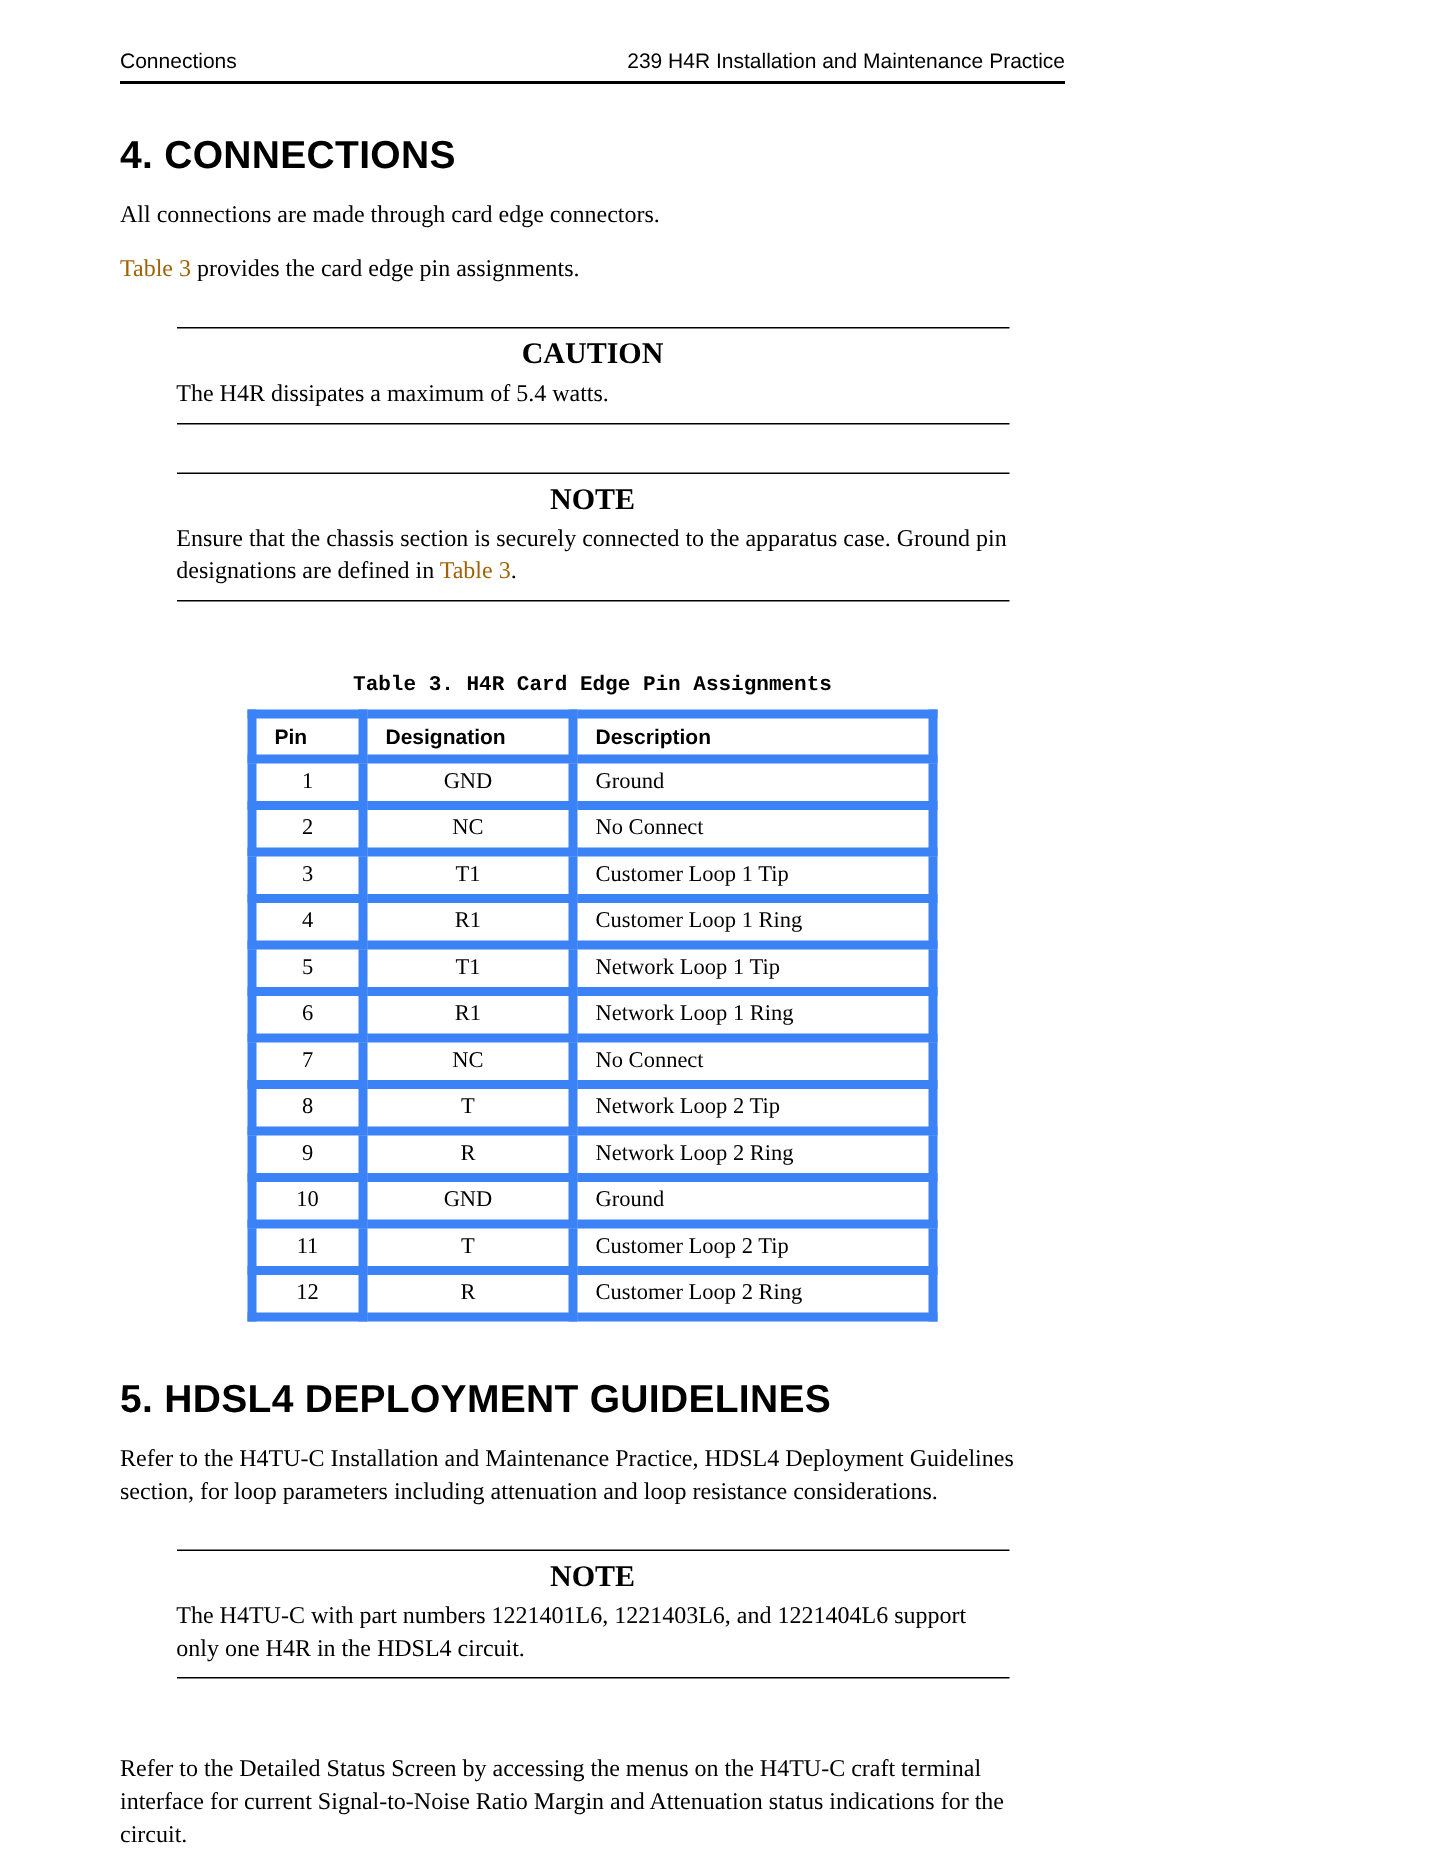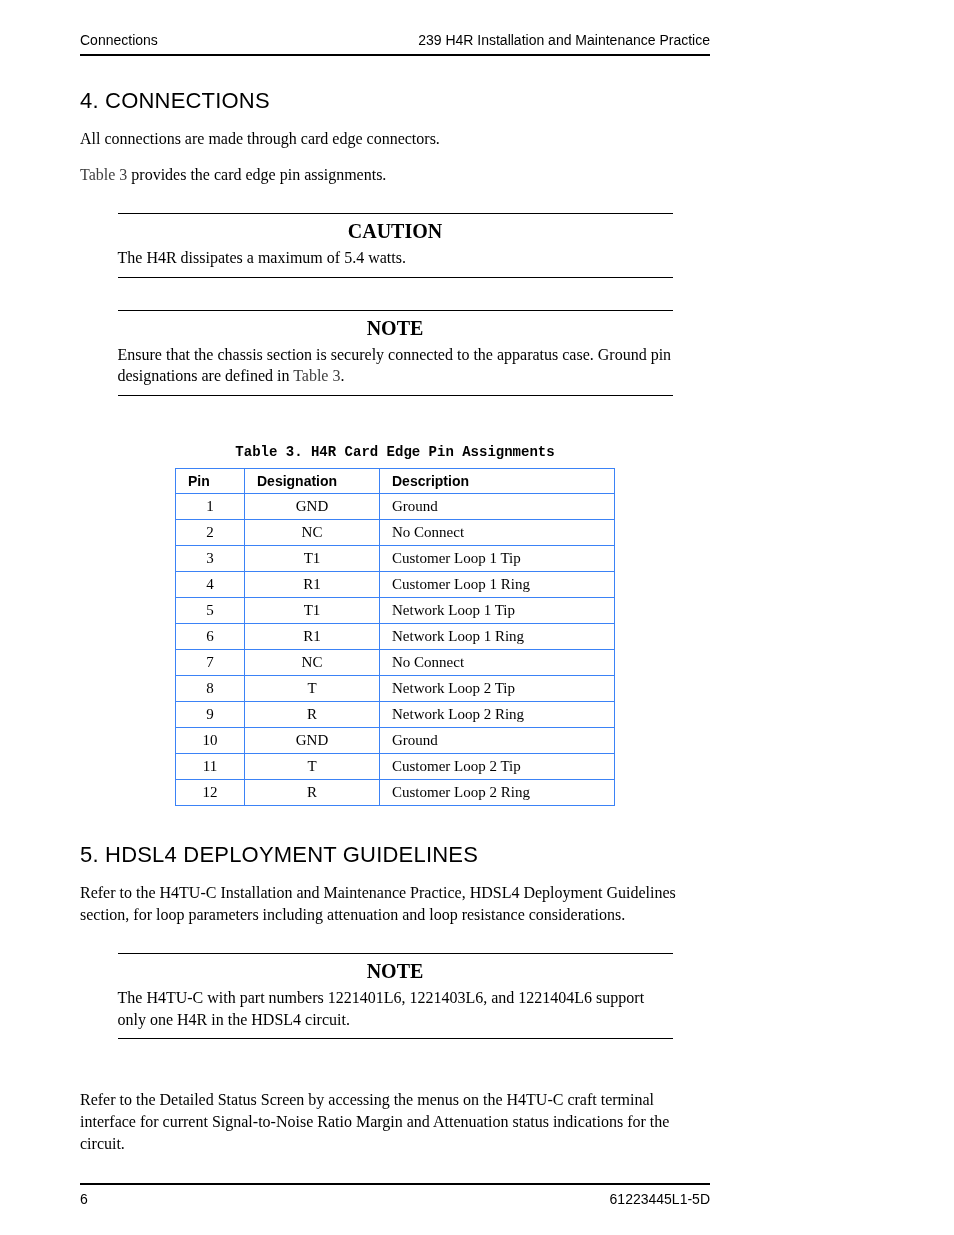--- a/index.html
+++ b/index.html
@@ -23,31 +23,31 @@
     font-family: Arial, Helvetica, sans-serif;
     font-size: 14px;
     padding-bottom: 6px;
   }
   .header-rule {
     border-bottom: 2px solid #000;
     margin-bottom: 32px;
   }
   h1.section {
     font-family: Arial, Helvetica, sans-serif;
-    font-weight: normal;
-    font-size: 22px;
+    font-weight: bold;
+    font-size: 26px;
     margin: 0 0 14px 0;
     letter-spacing: 0.2px;
   }
   p.body {
     font-size: 16px;
     margin: 0 0 14px 0;
     line-height: 1.35;
   }
-  .link { color: #404040; }
+  .link { color: #a16207; }
   .notice-block {
     margin: 14px auto 18px auto;
     width: 555px;
   }
   .thin-rule-top { border-top: 1.5px solid #000; height:0; }
   .thin-rule-bot { border-bottom: 1.5px solid #000; height:0; }
   .notice-title {
     font-family: "Times New Roman", Times, serif;
     font-weight: bold;
     text-align: center;
@@ -65,21 +65,21 @@
     font-size: 14px;
     text-align: center;
     margin: 30px 0 8px 0;
   }
   table.pin {
     border-collapse: collapse;
     margin: 0 auto;
     font-size: 15px;
   }
   table.pin th, table.pin td {
-    border: 1px solid #3b82f6;
+    border: 6px solid #3b82f6;
     padding: 4px 12px;
   }
   table.pin th {
     font-family: Arial, Helvetica, sans-serif;
     font-weight: bold;
     text-align: left;
     font-size: 14px;
   }
   table.pin td.col-pin { width: 44px; text-align: center; }
   table.pin td.col-des { width: 110px; text-align: center; }

